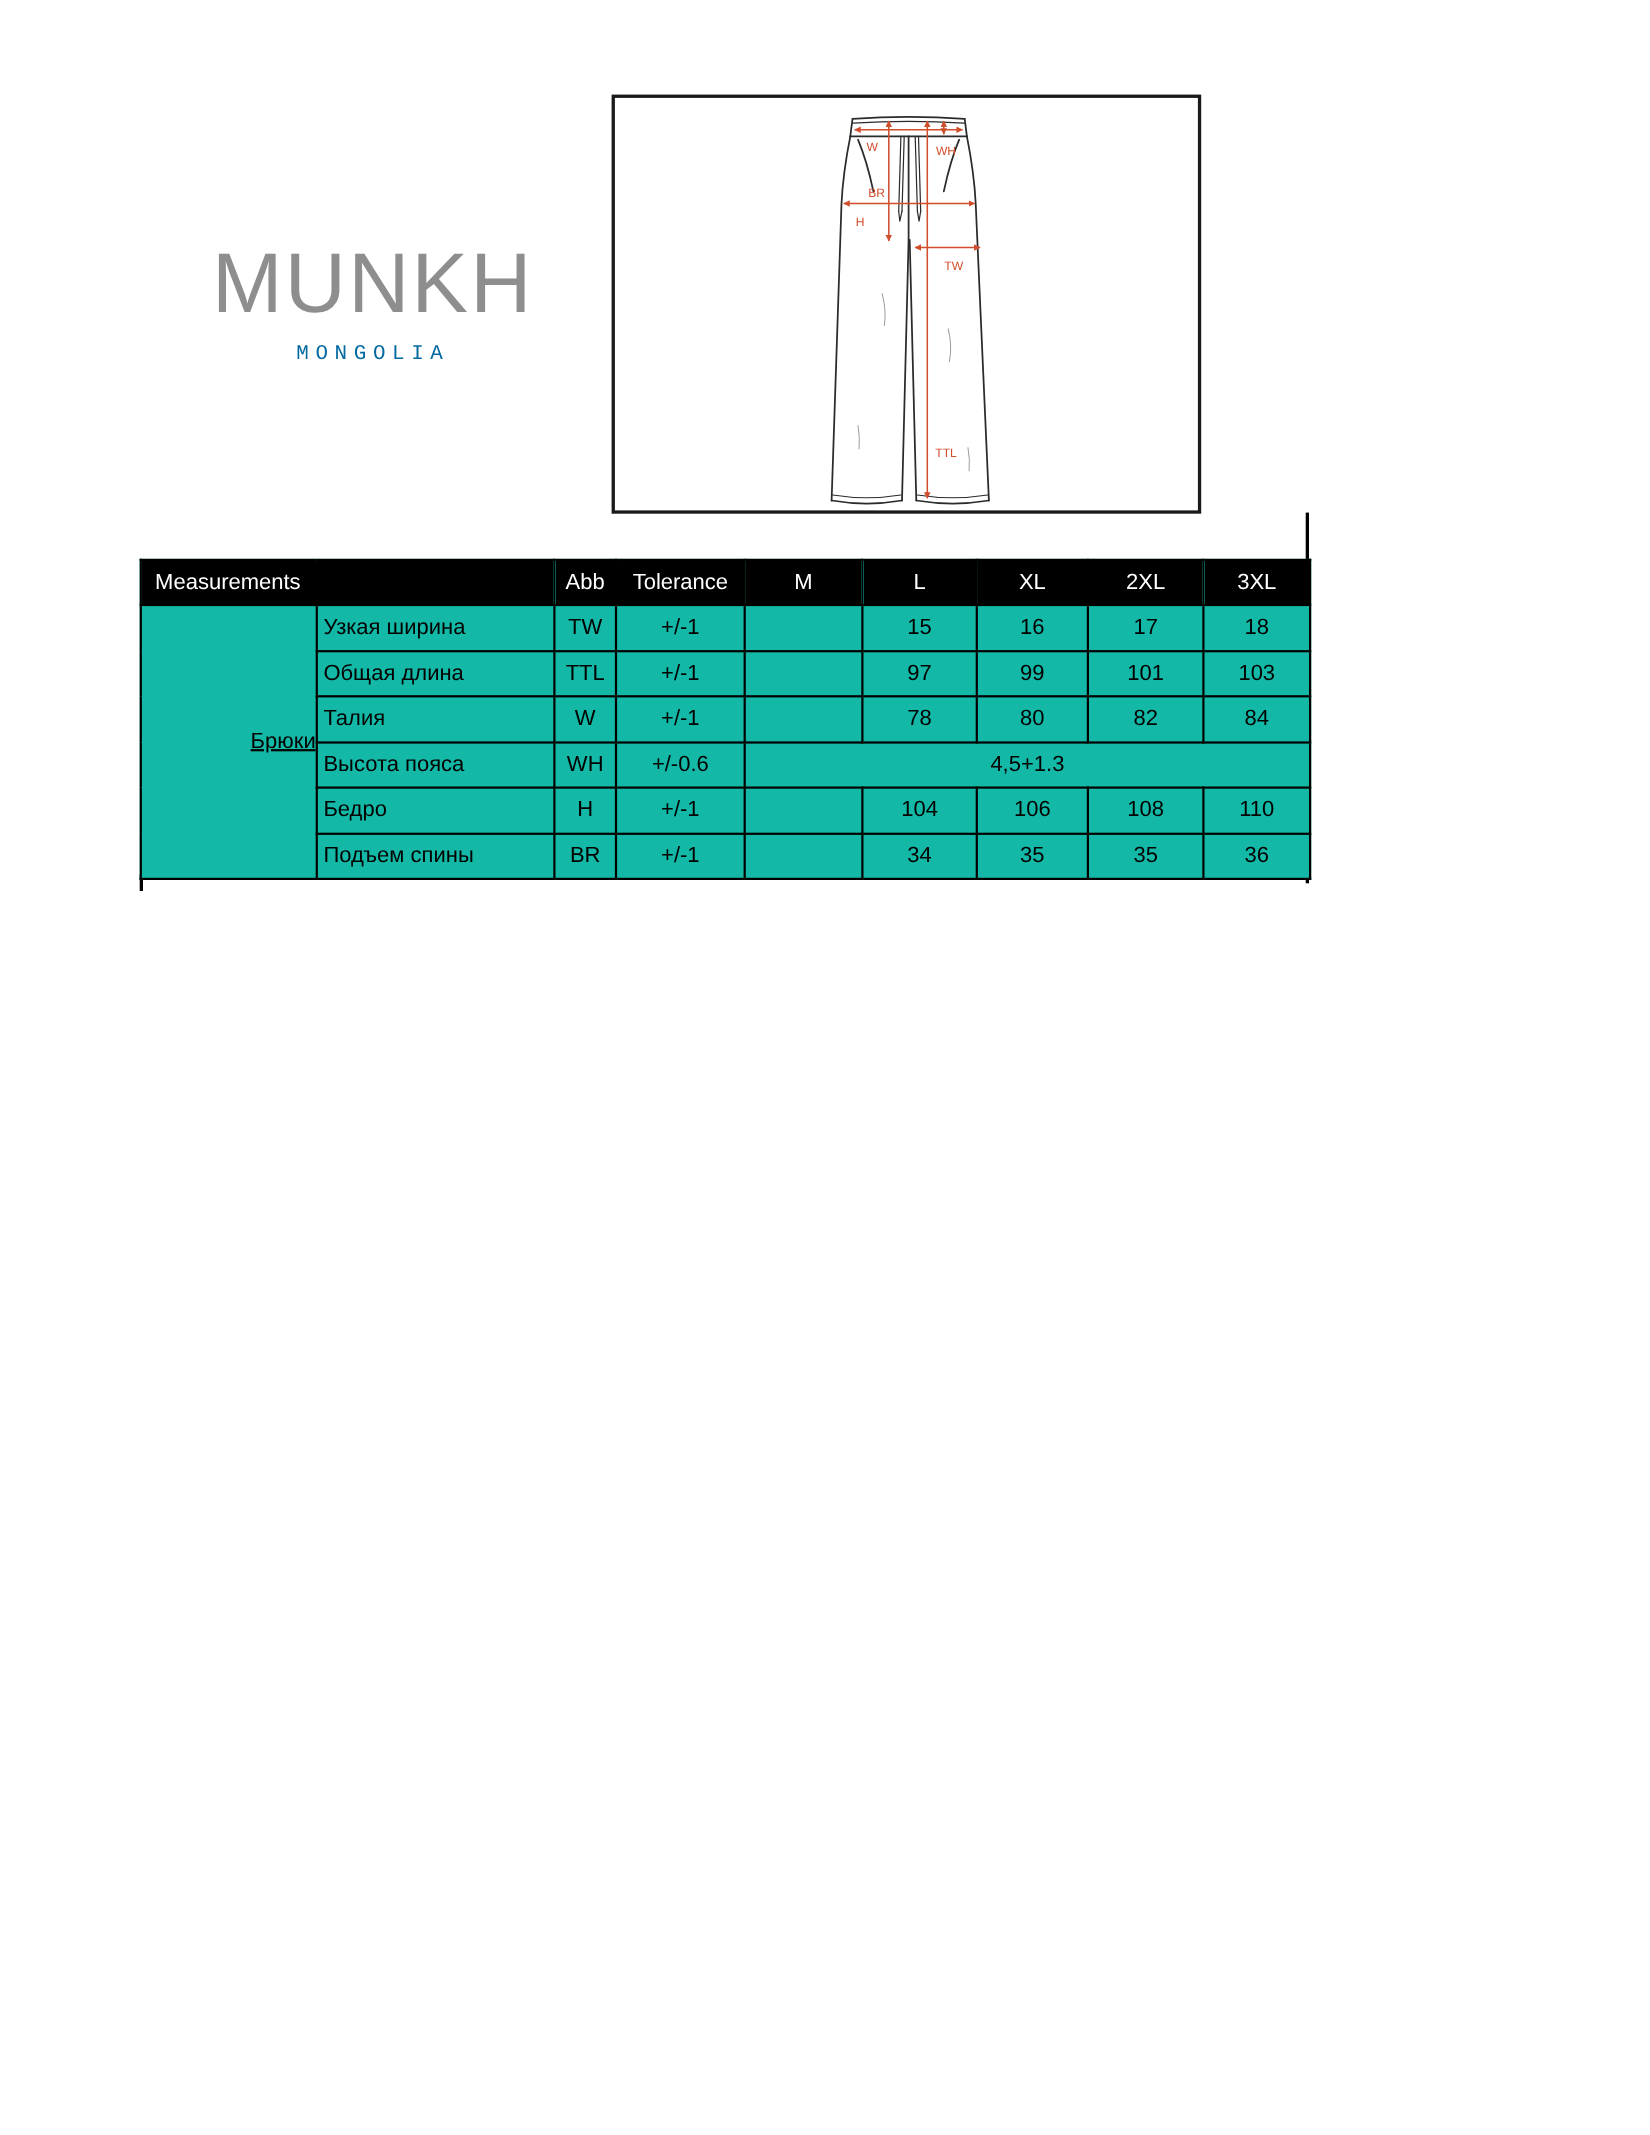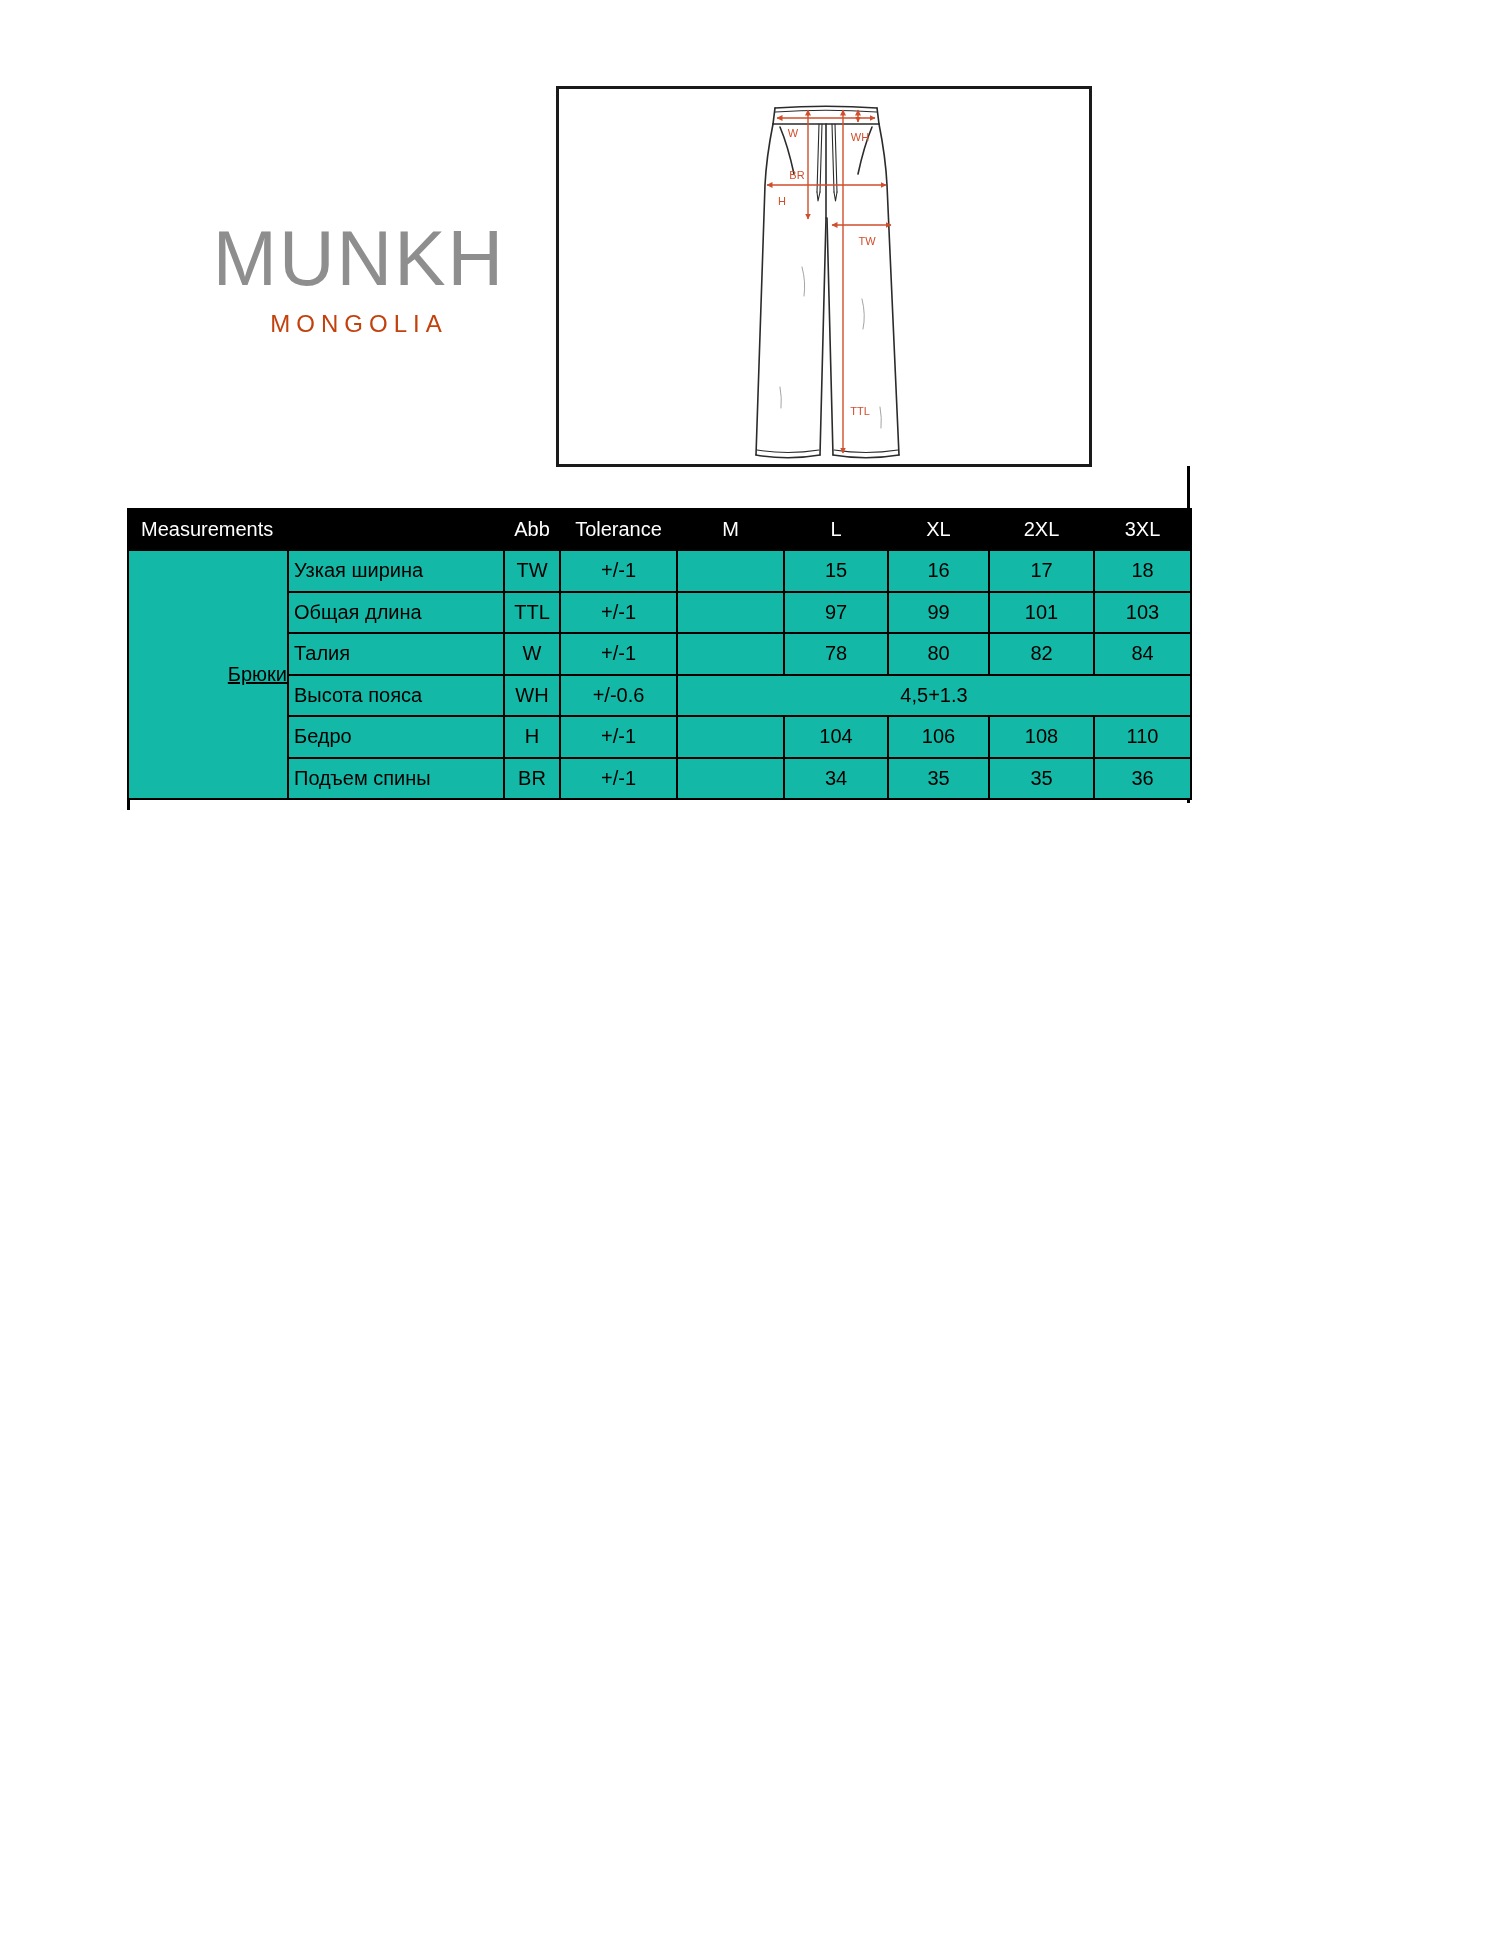--- a/index.html
+++ b/index.html
@@ -1,28 +1,29 @@
 <!DOCTYPE html>
 <html><head>
 <meta charset="utf-8">
 <style>
   html,body{margin:0;padding:0;background:#ffffff;}
   .page{
     position:relative;width:1500px;height:1941px;background:#ffffff;
     font-family:"Liberation Sans",sans-serif;overflow:hidden;color:#000;
   }
   
-  .logo{position:absolute;left:212px;top:220px;width:294px;text-align:center;}
+  .logo{position:absolute;left:192px;top:220px;width:294px;text-align:center;}
   .logo-brand{
     font-size:77px;line-height:1;font-weight:400;color:#8e8e8e;
     letter-spacing:2px;white-space:nowrap;
   }
   .logo-country{
-    margin-top:13px;font-size:24px;color:#c2410c;letter-spacing:6px;
+    margin-top:13px;font-size:19px;color:#0369a1;letter-spacing:6px;
     white-space:nowrap;
+    font-family:Liberation Mono, monospace;
   }
   
   .diagram-box{
     position:absolute;left:556px;top:86px;width:536px;height:381px;
     border:3px solid #1a1a1a;box-sizing:border-box;background:#fff;
   }
   .diagram-box svg{display:block;}
   
   .vline-right{position:absolute;left:1187px;top:466px;width:3px;height:337px;background:#000;}
   .vline-left-ext{position:absolute;left:127px;top:795px;width:3px;height:15px;background:#000;}

